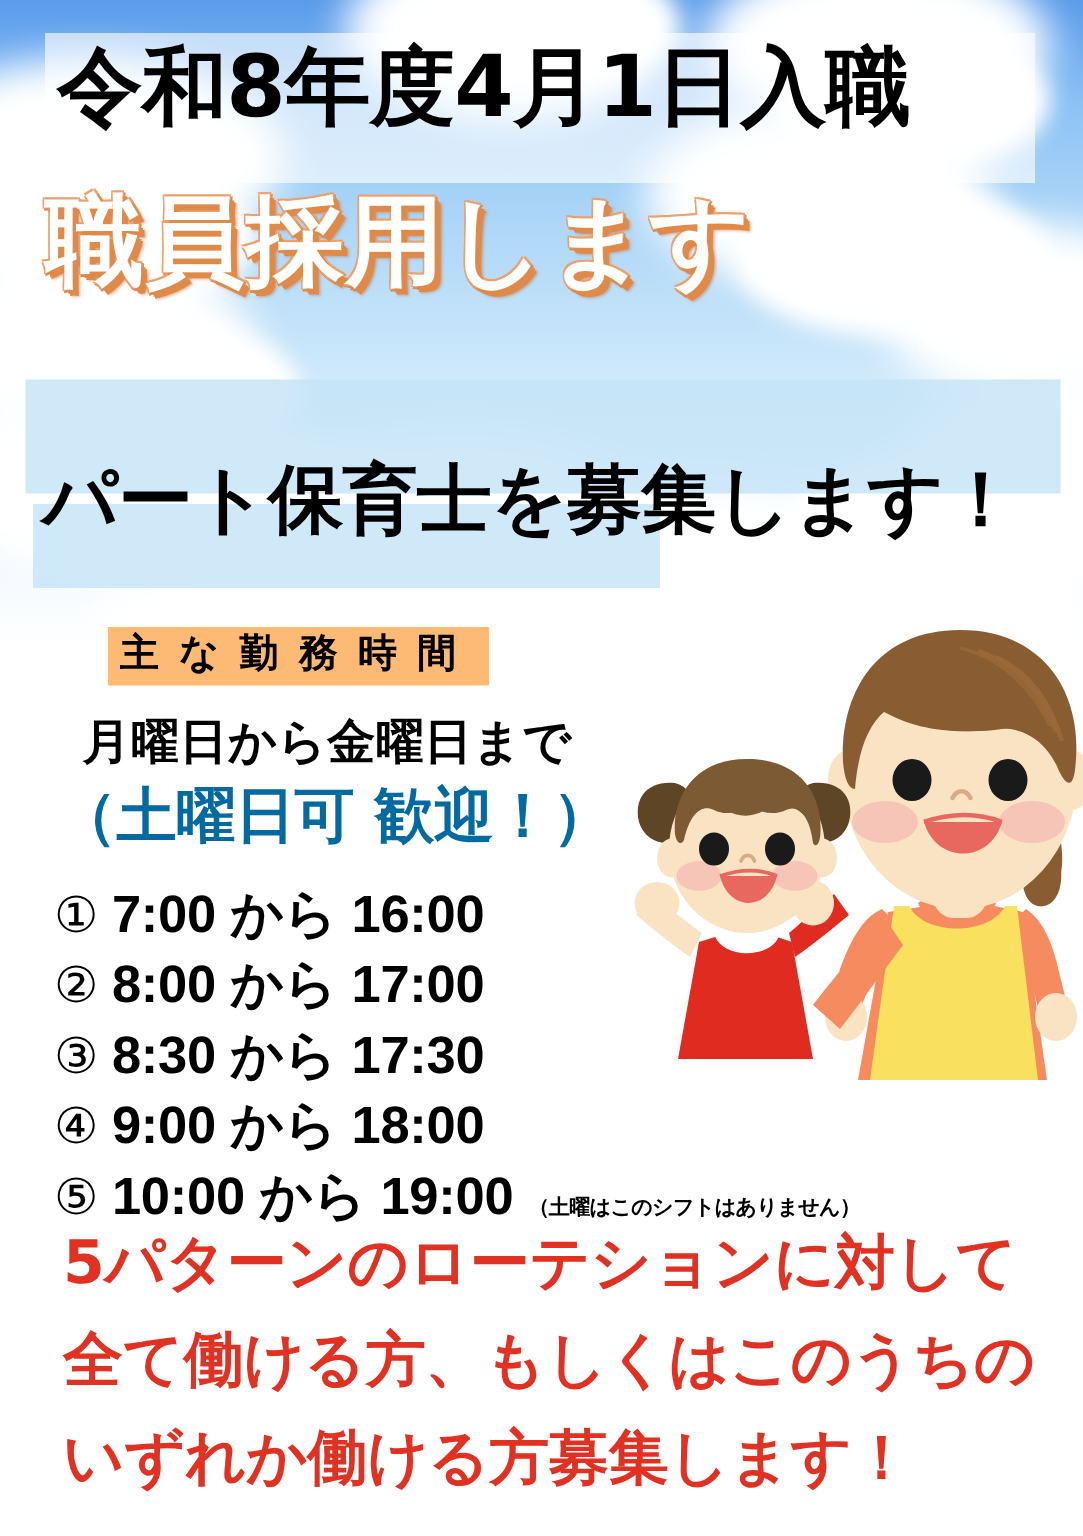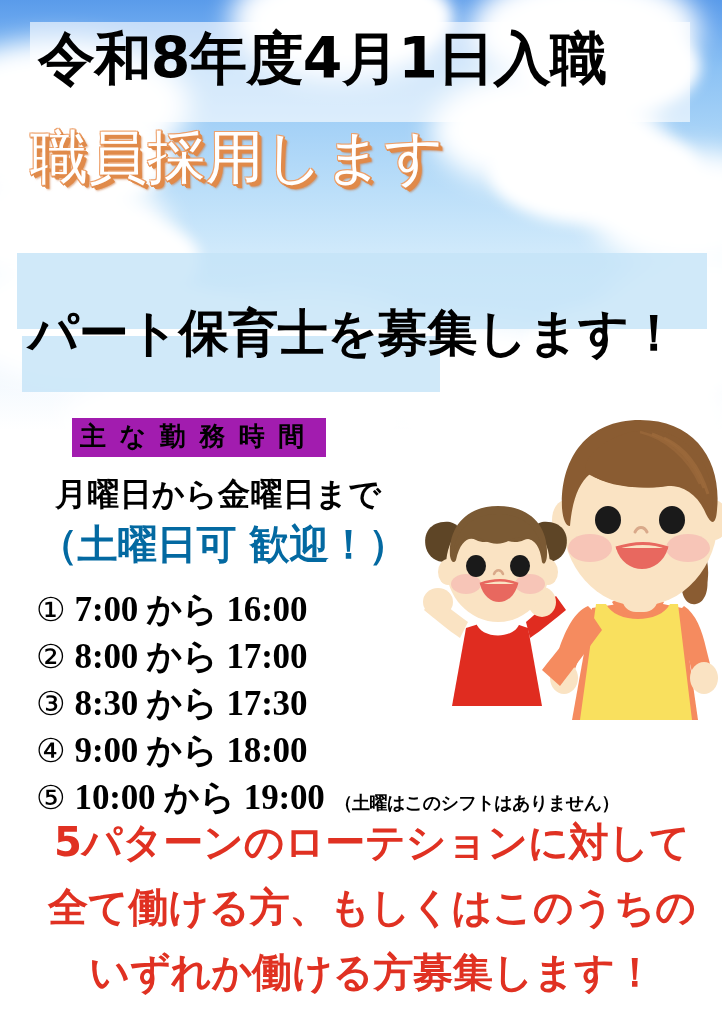--- a/index.html
+++ b/index.html
@@ -77,23 +77,23 @@
     line-height: 1;
     font-family: "DejaVu Sans", sans-serif;
     font-weight: 700;
     letter-spacing: -0.01em;
   }
 
   #title-main {
     position: absolute;
     left: 30px;
     top: 128px;
-    font-size: 58px;
-    line-height: 1;
-    font-weight: 400;
+    font-size: 66px;
+    line-height: 1;
+    font-weight: 700;
     font-family: "DejaVu Sans", sans-serif;
     color: #ffffff;
     letter-spacing: 0.01em;
     white-space: nowrap;
     text-shadow:
        3px 3px 0 #e08a4a,
        4px 4px 0 #e08a4a,
       -1px -1px 0 #eda06a,
        1px -1px 0 #eda06a,
       -1px  1px 0 #eda06a,
@@ -119,21 +119,21 @@
     line-height: 1;
     font-family: "DejaVu Sans", sans-serif;
     letter-spacing: -0.02em;
   }
 
   
   #hours-heading {
     position: absolute;
     left: 72px;
     top: 418px;
-    background: #a21caf;
+    background: #fdba74;
     padding: 4px 8px 5px 8px;
     font-size: 26px;
     font-weight: 700;
     font-family: "DejaVu Sans", sans-serif;
     letter-spacing: 0.52em;
     color: #000000;
     white-space: nowrap;
     line-height: 1.15;
   }
 
@@ -174,40 +174,39 @@
   .shift-num {
     font-size: 33px;
     font-family: "DejaVu Sans", sans-serif;
     color: #000;
     font-weight: 400;
     margin-right: 9px;
   }
   .shift-text {
     font-size: 35px;
     font-weight: 700;
-    font-family: Liberation Serif, serif;
+    font-family: Liberation Sans, sans-serif;
     color: #000;
     letter-spacing: -0.005em;
   }
   .shift-note {
-    font-size: 18px;
+    font-size: 14px;
     font-weight: 700;
     font-family: "DejaVu Sans", sans-serif;
     color: #000;
     margin-left: 10px;
     letter-spacing: -0.03em;
   }
 
   
   #closing-block {
     position: absolute;
     left: 42px;
     top: 822px;
     width: 660px;
-    text-align: center;
   }
   .closing-line {
     font-size: 40px;
     font-weight: 700;
     font-family: "DejaVu Sans", sans-serif;
     color: #e03122;
     line-height: 1;
     margin-bottom: 25px;
     white-space: nowrap;
     letter-spacing: -0.005em;

